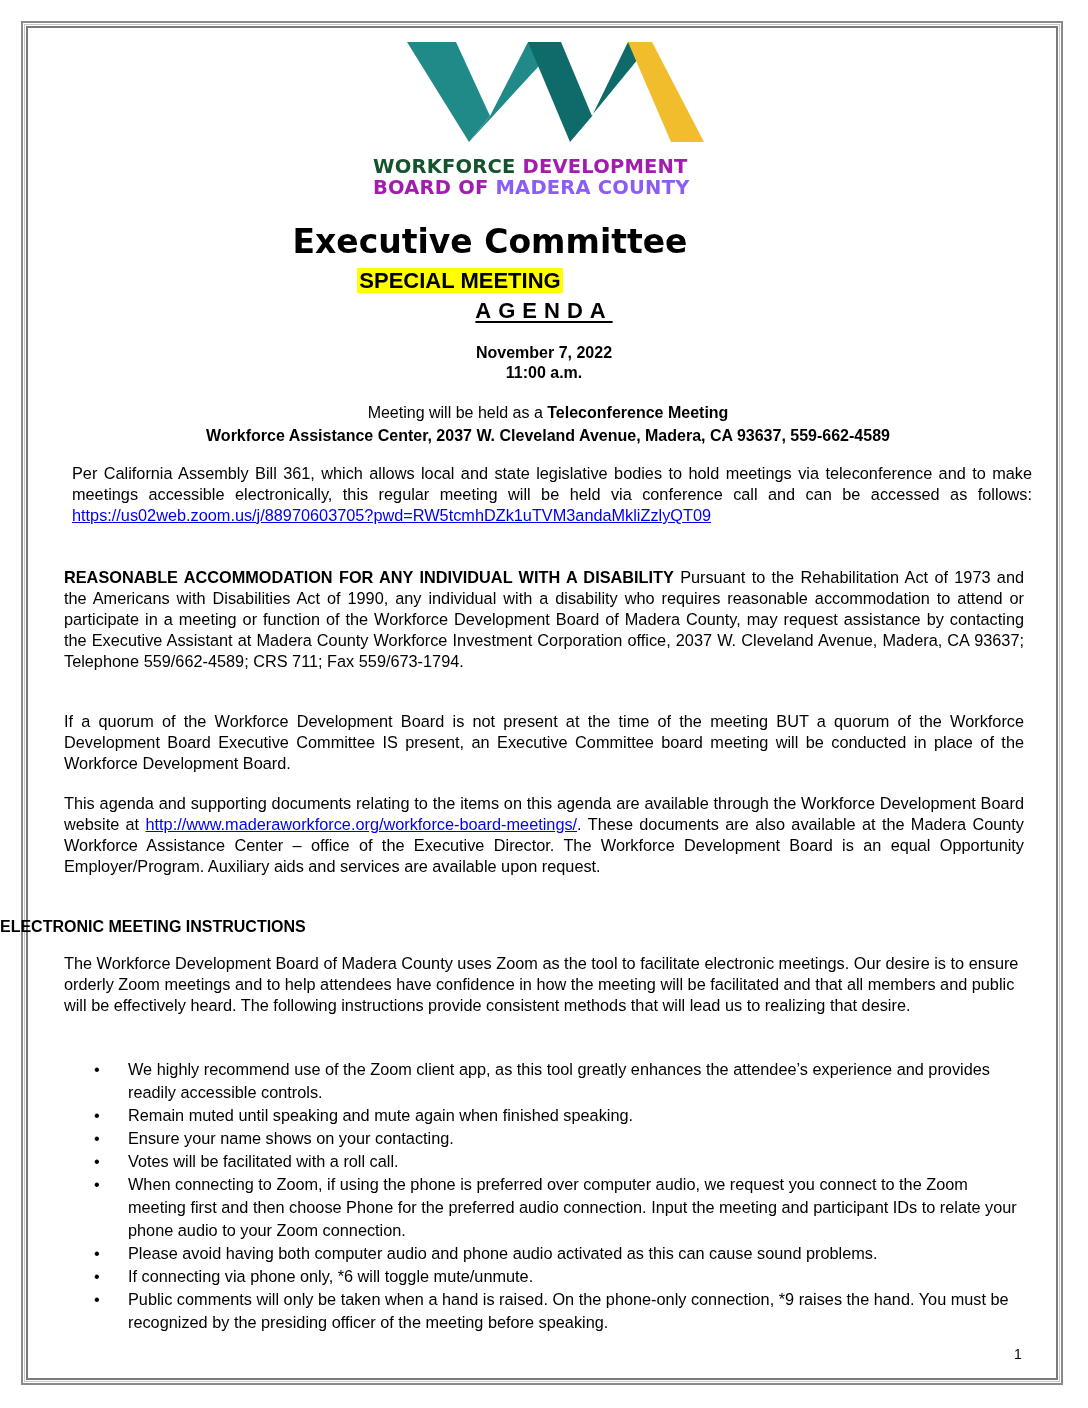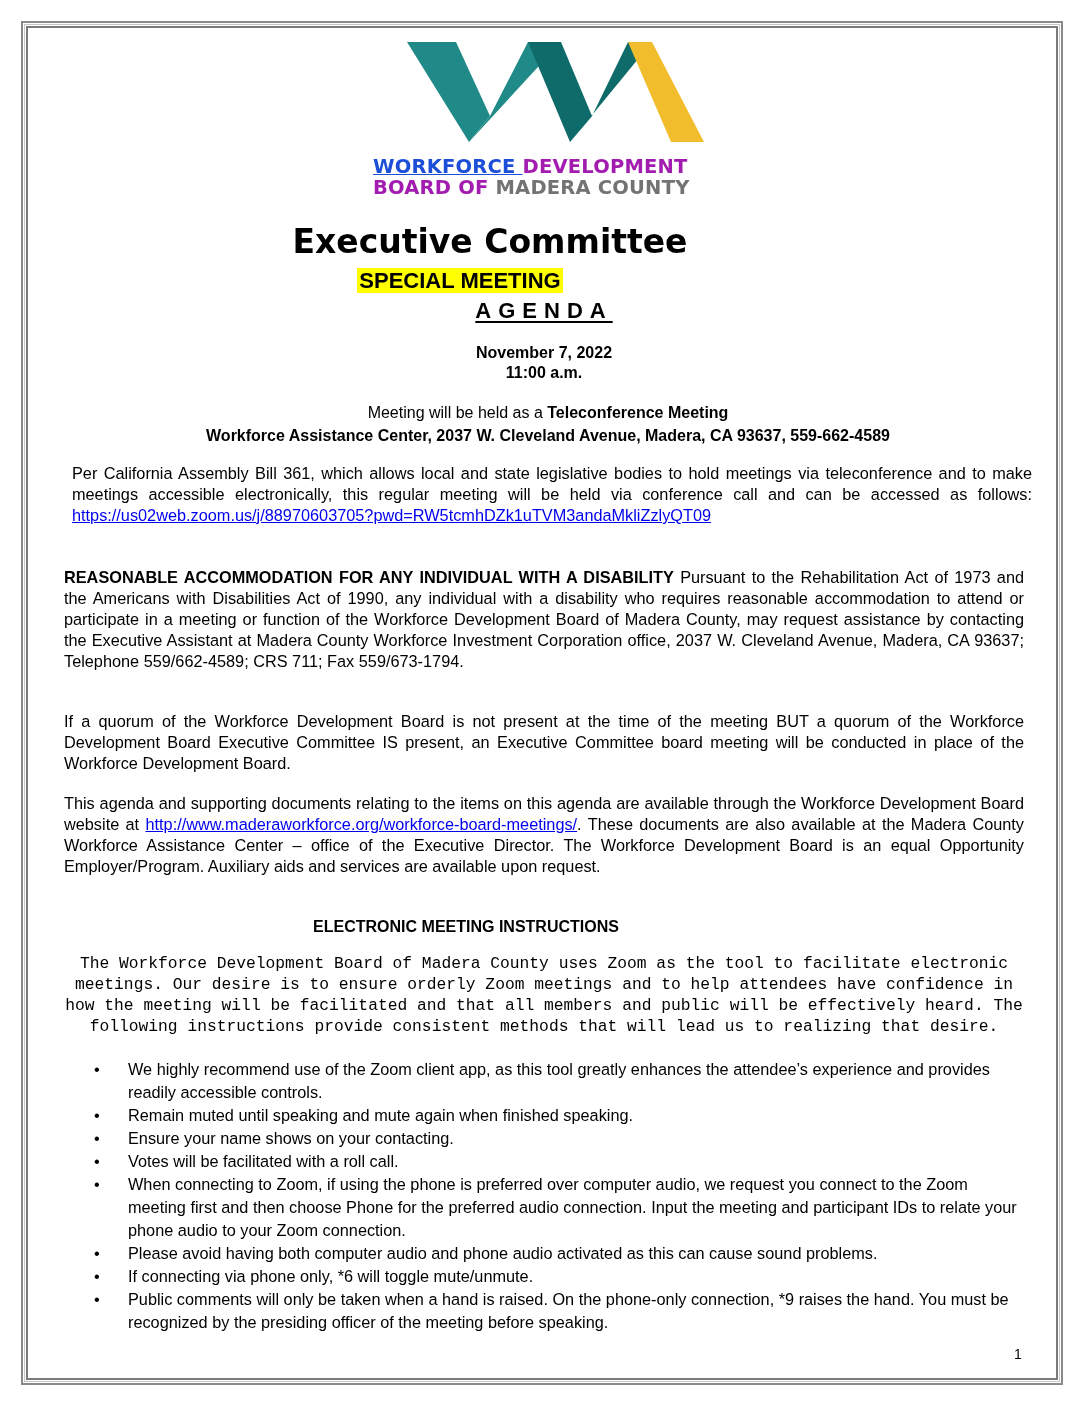--- a/index.html
+++ b/index.html
@@ -10,40 +10,40 @@
   .frame-mid { position: absolute; left: 24px; top: 24px; width: 1036px; height: 1358px;
                border: 1px solid #c8c8c8; box-sizing: border-box; }
   .frame-inner { position: absolute; left: 26px; top: 26px; width: 1032px; height: 1354px;
                  border: 2px solid #7a7a7a; box-sizing: border-box; }
 
   .logo { position: absolute; left: 370px; top: 30px; width: 350px; height: 175px; }
   .logo svg { display: block; }
   .logo-text { position: absolute; left: 373px; top: 156px; width: 345px;
                font-family: "DejaVu Sans", sans-serif; font-weight: 900; font-size: 19.5px;
                line-height: 21px; letter-spacing: 0.2px; }
-  .logo-text .yellow { color: #1d4ed8; text-decoration: underline; }
+  .logo-text .yellow { color: #14532d; }
   .logo-text .teal { color: #a21caf; }
-  .logo-text .gray { color: #737373; }
+  .logo-text .gray { color: #8b5cf6; }
 
   .title { position: absolute; left: 0; width: 980px; top: 222px; text-align: center;
            font-family: "DejaVu Sans", sans-serif; font-weight: 900; font-size: 33px; line-height: 40px; }
   .special { position: absolute; top: 267px; left: 0; width: 920px; text-align: center; }
   .special span { background: #ffff00; font-weight: 700; font-size: 22px; line-height: 27px; padding: 0 2px; }
   .agenda { position: absolute; top: 297px; left: 0; width: 1088px; text-align: center;
             font-weight: 700; font-size: 22px; letter-spacing: 7px; line-height: 28px; }
   .agenda span { text-decoration: underline; text-decoration-thickness: 2px; text-underline-offset: 3px; }
   .date { position: absolute; top: 343px; left: 0; width: 1088px; text-align: center;
           font-weight: 700; font-size: 16px; line-height: 20px; }
 
   .centered { position: absolute; left: 4px; width: 1088px; text-align: center; font-size: 16px; line-height: 21px; }
   .para { position: absolute; left: 64px; width: 960px; font-size: 16.3px; line-height: 21px;
           text-align: justify; }
-  .para.left { text-align: center; font-family: Liberation Mono, monospace; }
+  .para.left { text-align: left; }
   a.link { color: #0000ee; text-decoration: underline; }
-  .heading { position: absolute; top: 917px; left: 0; width: 932px; text-align: center;
+  .heading { position: absolute; top: 917px; left: 0; width: 932px; 
              font-weight: 700; font-size: 16px; line-height: 20px; }
 
   .bullets { position: absolute; left: 64px; top: 1058px; width: 960px; margin: 0; padding: 0; list-style: none;
              font-size: 16.3px; line-height: 23px; }
   .bullets li { position: relative; padding-left: 64px; margin: 0; }
   .bullets li .bullet { position: absolute; left: 30px; top: 0; }
   .page-num { position: absolute; left: 1014px; top: 1346px; font-size: 14px; }
 </style>
 </head>
 <body>

